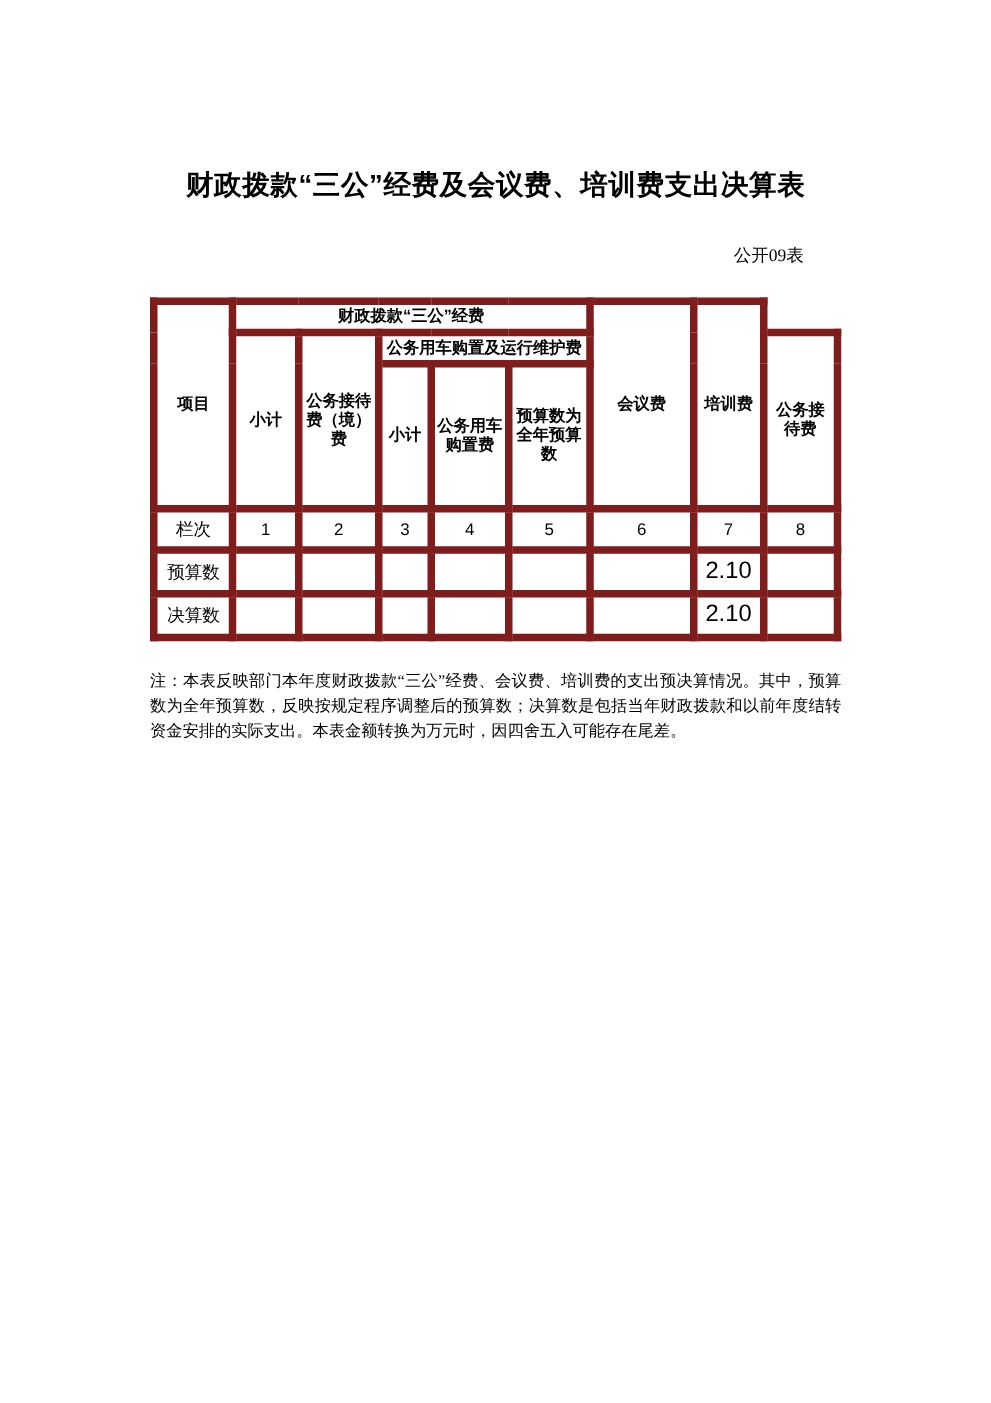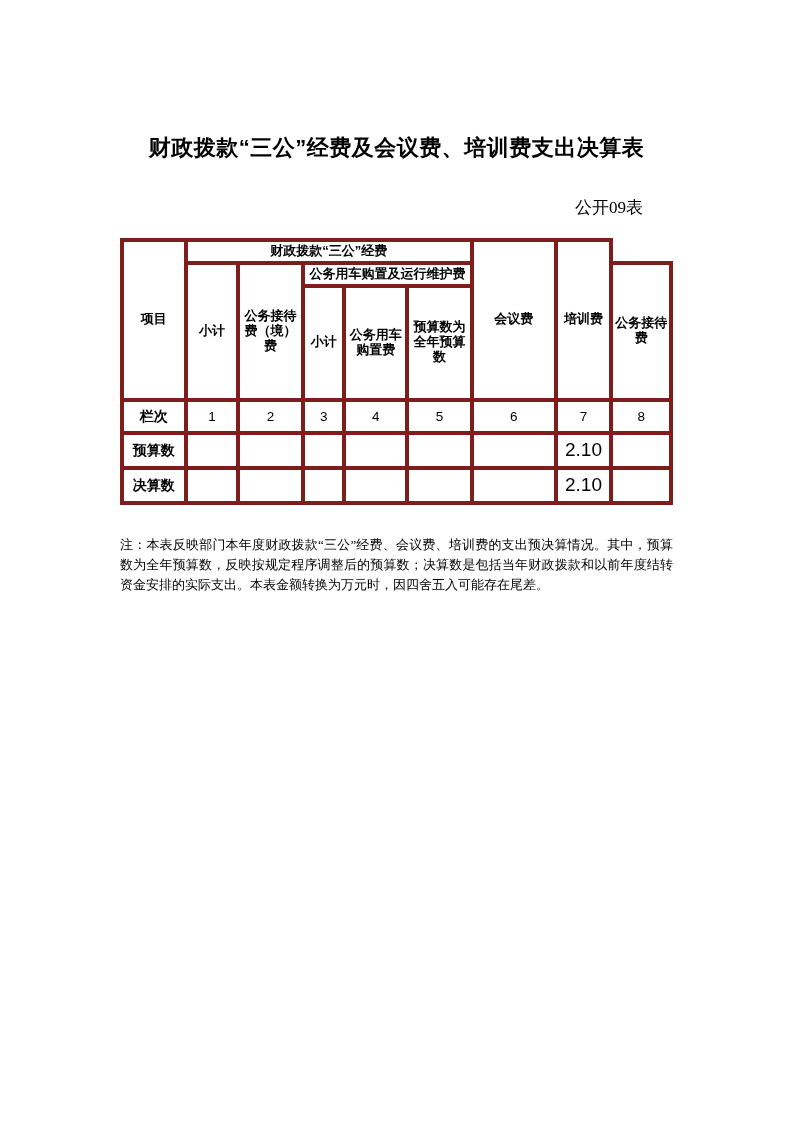--- a/index.html
+++ b/index.html
@@ -29,21 +29,21 @@
     text-align: center;
     font-family: "Liberation Sans", "DejaVu Sans", sans-serif;
     font-weight: bold;
     font-size: 22px;
     letter-spacing: 0.5px;
   }
   .form-code {
     position: absolute;
     right: 150px;
     top: 196px;
-    font-size: 17px;
+    font-size: 14px;
     font-family: "Liberation Serif", "DejaVu Serif", serif;
   }
   .meta-row {
     position: absolute;
     left: 120px;
     top: 218px;
     width: 553px;
     font-size: 13.5px;
     display: flex;
     justify-content: space-between;
@@ -55,33 +55,33 @@
   table.main {
     position: absolute;
     left: 120px;
     top: 238px;
     width: 553px;
     border-collapse: collapse;
     table-layout: fixed;
     font-size: 13px;
   }
   table.main td {
-    border: 4px solid #7f1d1d;
+    border: 6px solid #7f1d1d;
     text-align: center;
     vertical-align: middle;
     padding: 2px 1px;
     line-height: 1.15;
     font-family: "Liberation Sans", "DejaVu Sans", sans-serif;
   }
   td.hdr {
     font-weight: bold;
     font-size: 13px;
   }
   td.rowlabel {
-    font-weight: bold;
+    font-weight: normal;
     font-size: 14px;
   }
   td.num {
     font-family: "Liberation Serif", "DejaVu Serif", serif;
     font-weight: normal;
     font-size: 13.5px;
   }
   td.val {
     font-family: "Liberation Serif", "DejaVu Serif", serif;
     font-size: 19px;

